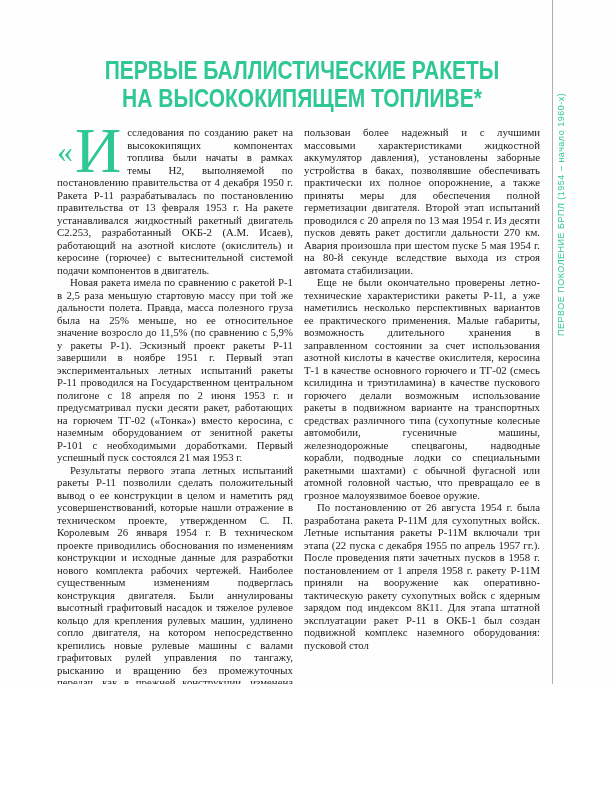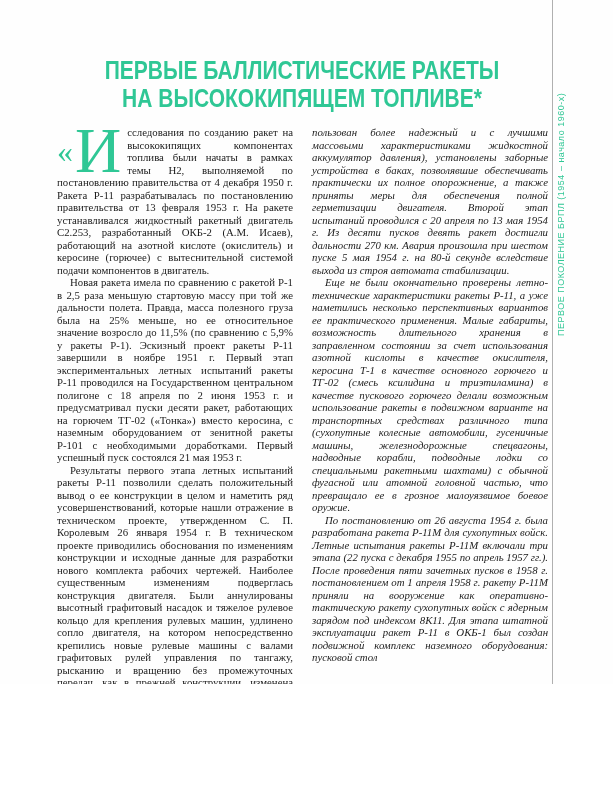--- a/index.html
+++ b/index.html
@@ -30,21 +30,21 @@
   .column {
     position: absolute;
     top: 126px;
     width: 236px;
     font-size: 10.8px;
     line-height: 12.5px;
     text-align: justify;
     hyphens: auto;
   }
   .column-left  { left: 57px; }
-  .column-right { left: 312px; font-style: italic; }
+  .column-right { left: 304px; }
   .column p { margin: 0; text-indent: 13px; }
   .column p.no-indent { text-indent: 0; }
   
   .dropcap {
     float: left;
     display: flex;
     align-items: center;
     height: 50px;
     margin: 0 6px 0 0;
     color: #2fc795;

